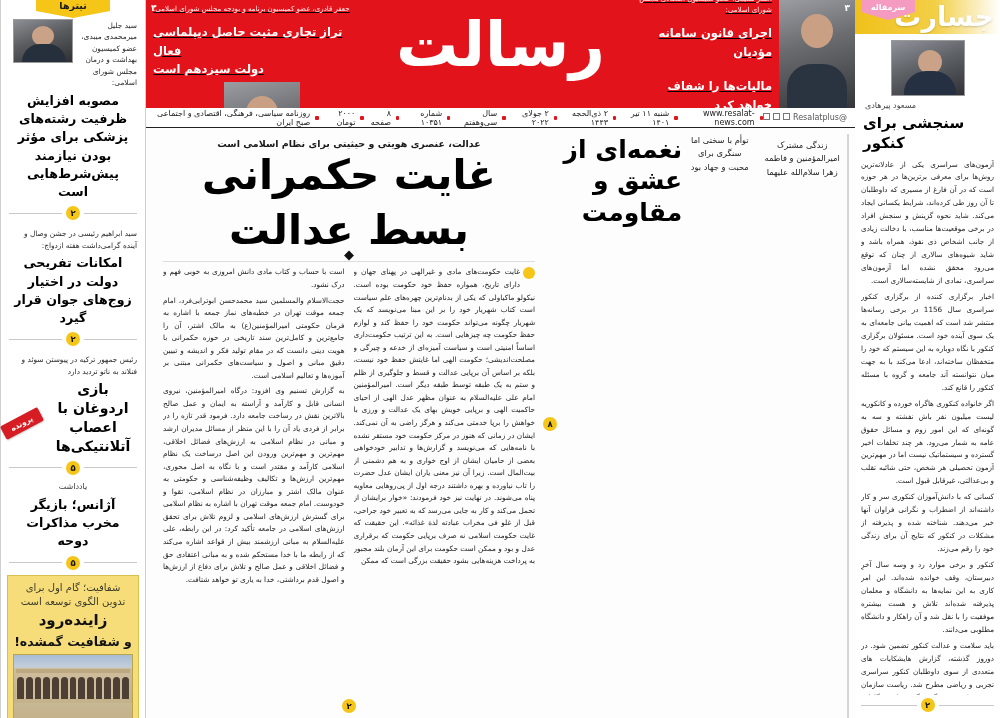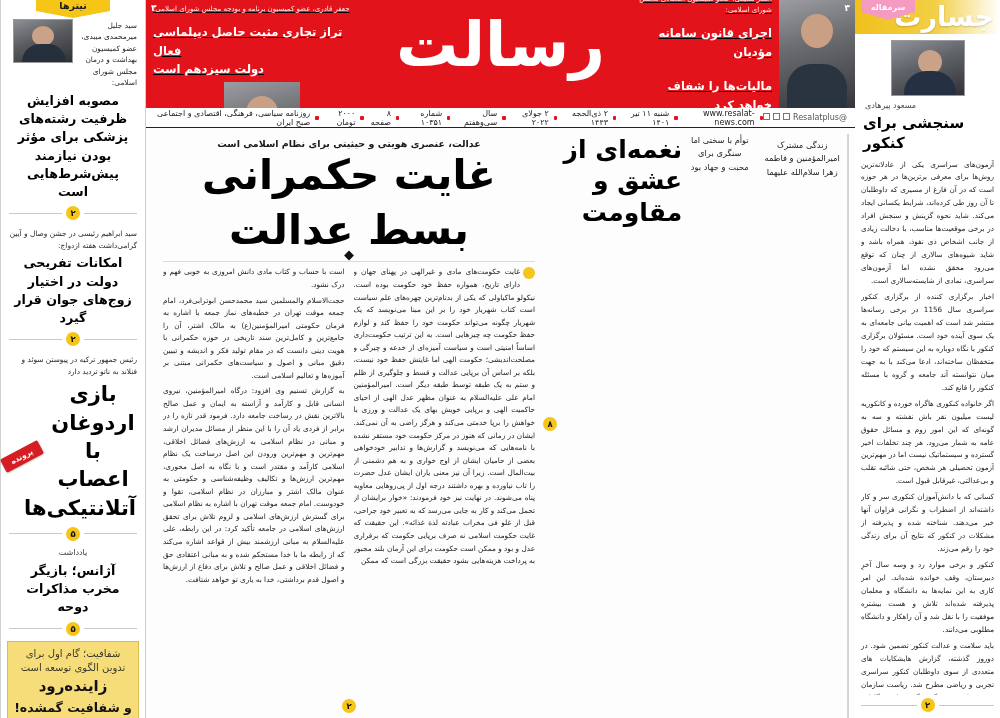--- a/index.html
+++ b/index.html
@@ -63,21 +63,21 @@
   }
   .rail-kicker {
     font-size: 7.4px; line-height: 1.55; color: #2a2a2a;
     text-align: right; padding-top: 1px;
   }
   .rail-title {
     clear: both;
     font-size: 12.6px; font-weight: bold; line-height: 1.45;
     color: #000; text-align: center; padding: 3px 1px 4px 1px;
   }
-  .rail-title.big { font-size: 21px; line-height: 1.35; margin-left: 40px; }
+  .rail-title.big { font-size: 14px; line-height: 1.35; margin-left: 40px; }
   .pagenum-row {
     display: flex; align-items: center; justify-content: center;
     gap: 4px; margin: 1px 0 5px 0;
   }
   .pagenum-row .ln { flex: 1; height: 1px; background: #c9c9c9; }
   .pagenum {
     width: 14px; height: 14px; border-radius: 50%;
     background: #f5c518; color: #111;
     font-size: 8.5px; font-weight: bold;
     display: flex; align-items: center; justify-content: center;
@@ -296,21 +296,21 @@
       <div class="rail-kicker">سید جلیل میرمحمدی میبدی، عضو کمیسیون بهداشت و درمان مجلس شورای اسلامی:</div>
       <div class="rail-title">مصوبه افزایش ظرفیت رشته‌های پزشکی برای مؤثر بودن نیازمند پیش‌شرط‌هایی است</div>
       <div class="pagenum-row">
         <span class="ln"></span>
         <span class="pagenum">۲</span>
         <span class="ln"></span>
       </div>
     </div>
 
     <div class="rail-item">
-      <div class="rail-kicker">سید ابراهیم رئیسی در جشن وصال و آیین گرامی‌داشت هفته ازدواج:</div>
+      <div class="rail-kicker">سید ابراهیم رئیسی در جشن وصال و آینده گرامی‌داشت هفته ازدواج:</div>
       <div class="rail-title">امکانات تفریحی دولت در اختیار زوج‌های جوان قرار گیرد</div>
       <div class="pagenum-row">
         <span class="ln"></span>
         <span class="pagenum">۲</span>
         <span class="ln"></span>
       </div>
     </div>
 
     <div class="rail-item">
       <div class="ribbon">پرونده</div>

